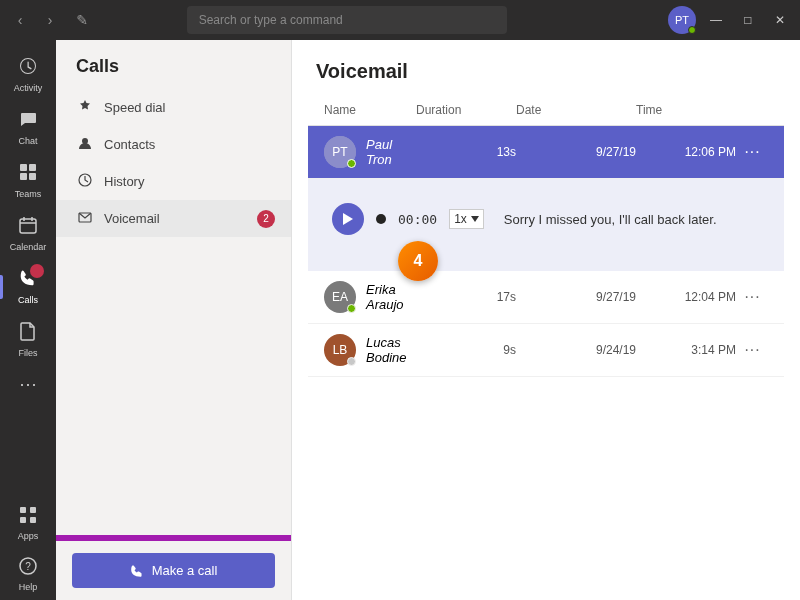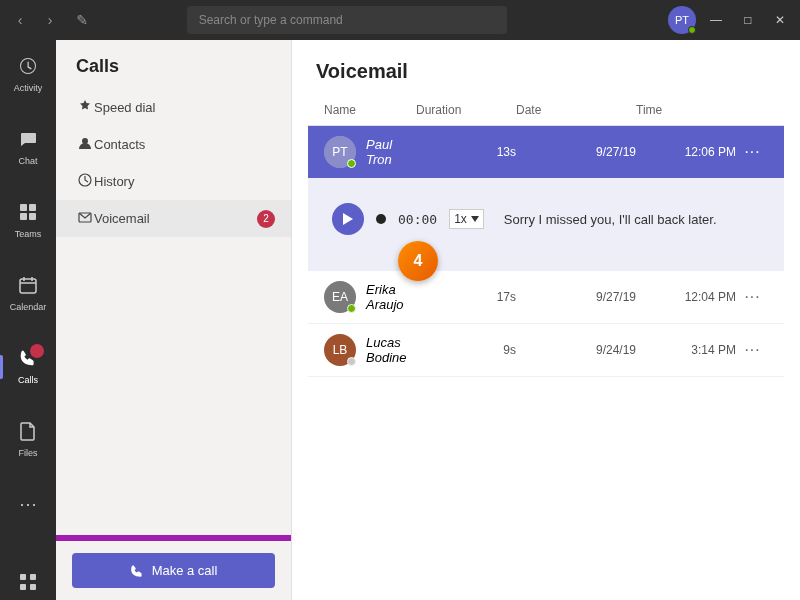--- a/index.html
+++ b/index.html
@@ -102,21 +102,20 @@
 
     
     .left-rail {
       width: 56px;
       background: #2d2c2c;
       display: flex;
       flex-direction: column;
       align-items: center;
       padding-top: 8px;
       flex-shrink: 0;
-      gap: 20px;
     }
     .rail-item {
       display: flex;
       flex-direction: column;
       align-items: center;
       width: 100%;
       padding: 8px 0;
       cursor: pointer;
       color: #ccc;
       position: relative;
@@ -168,20 +167,21 @@
     }
     .sidebar-nav {
       flex: 1;
     }
     .sidebar-nav-item {
       display: flex;
       align-items: center;
       padding: 10px 20px;
       cursor: pointer;
       color: #444;
+      gap: 10px;
       position: relative;
     }
     .sidebar-nav-item.active {
       background: #e8e8e8;
       font-weight: 500;
     }
     .sidebar-nav-item .nav-icon {
       font-size: 14px;
       width: 18px;
       text-align: center;

